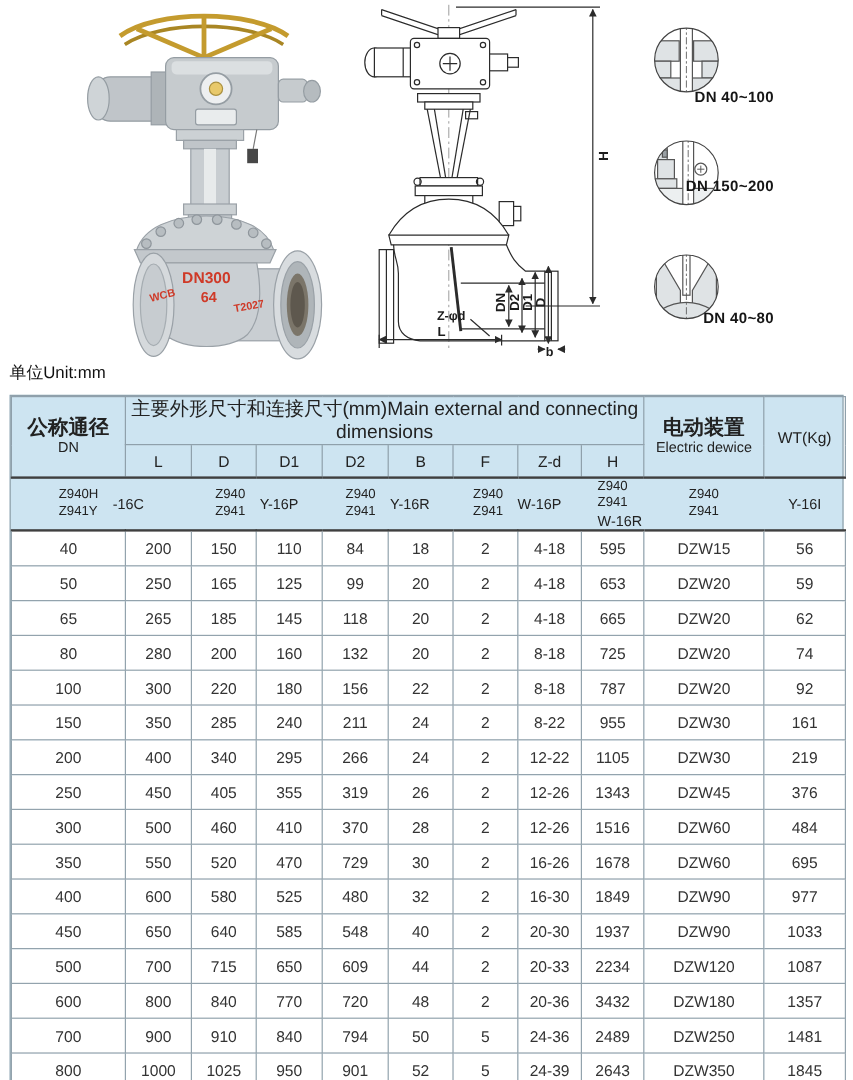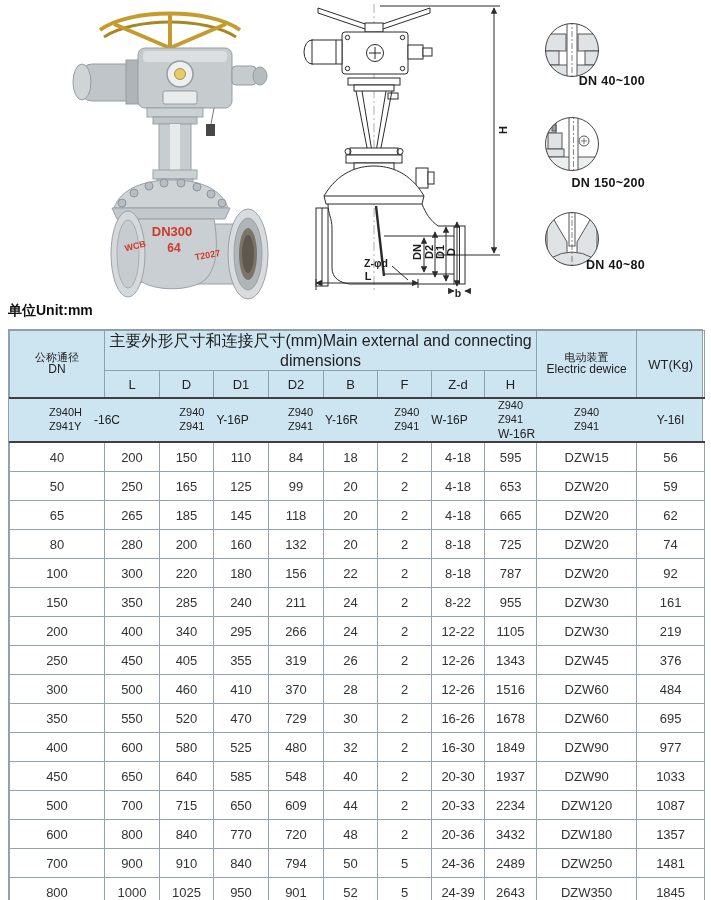--- a/index.html
+++ b/index.html
@@ -15,33 +15,33 @@
   .detail-svg{position:absolute;left:28px;}
   .detail-label{
     position:absolute;left:0;width:130px;text-align:right;
     font-size:12.5px;font-weight:bold;color:#151515;letter-spacing:.3px;
   }
   .title-row{
     position:absolute;left:8px;top:302px;width:695px;
     display:flex;justify-content:space-between;align-items:baseline;
   }
   .doc-title{font-size:15px;font-weight:bold;color:#101010;}
-  .unit{font-size:14px;font-weight:bold;color:#101010;}
+  .unit{font-size:14px;font-weight:normal;color:#101010;}
   .table-wrap{
     position:absolute;left:8px;top:329px;width:695px;
     background:#cde4f1;border:1px solid #8fa0ab;
     box-sizing:border-box;padding-bottom:4px;
   }
   table{width:100%;border-collapse:collapse;table-layout:fixed;}
   td{text-align:center;vertical-align:middle;padding:0;}
   thead td{border:1px solid #8fa0ab;font-size:13px;color:#222;}
   thead tr.h1 td{height:31px;}
   thead tr.h2 td{height:26px;}
   thead tr.h2 td, thead td.rs2{border-bottom:2px solid #3f3f3f;}
-  .cn{font-weight:normal;font-size:11px;line-height:1.15;}
+  .cn{font-weight:bold;font-size:17px;line-height:1.15;}
   .en{font-size:12px;line-height:1.15;}
   .mainspan{font-size:16px;}
   tr.models td{
     height:37px;border:none;border-bottom:2px solid #3f3f3f;
     font-size:12px;color:#222;
   }
   .stack{display:inline-block;vertical-align:middle;text-align:left;font-size:11px;line-height:1.25;}
   .stack span{display:block;}
   .suffix{display:inline-block;vertical-align:middle;font-size:12px;margin-left:12px;}
   tbody td{
@@ -236,21 +236,21 @@
           <rect x="1" y="42" width="56" height="16" fill="#eceff0"></rect>
         <rect x="9" y="10" width="4" height="6" fill="#9aa0a4"></rect>
         <rect x="26" y="-2" width="9" height="62" fill="#fff"></rect>
         <circle cx="41" cy="26" r="5" fill="#fff"></circle>
         <line x1="38" y1="26" x2="44" y2="26" stroke-width="0.8"></line>
           <line x1="41" y1="23" x2="41" y2="29" stroke-width="0.8"></line>
         <line x1="30.5" y1="-2" x2="30.5" y2="60" stroke-dasharray="6 2 2 2" stroke-width="0.7"></line>
       </g>
       <circle cx="29" cy="29" r="26.5" fill="none" stroke="#444"></circle>
     </svg>
-    <div class="detail-label" style="top:176px">DN 150~200</div>
+    <div class="detail-label" style="top:148px">DN 150~200</div>
 
     <svg class="detail-svg" style="top:210px" width="58" height="58" viewBox="0 0 58 58">
       <defs>
           <clipPath id="cp3">
             <circle cx="29" cy="29" r="26.5"></circle>
           </clipPath>
         </defs>
       <g clip-path="url(#cp3)" stroke="#555" fill="#dfe3e5">
         <path d="M4,-2 L24,32 L24,44 L4,58 z"></path>
         <path d="M54,-2 L34,32 L34,44 L54,58 z"></path>

